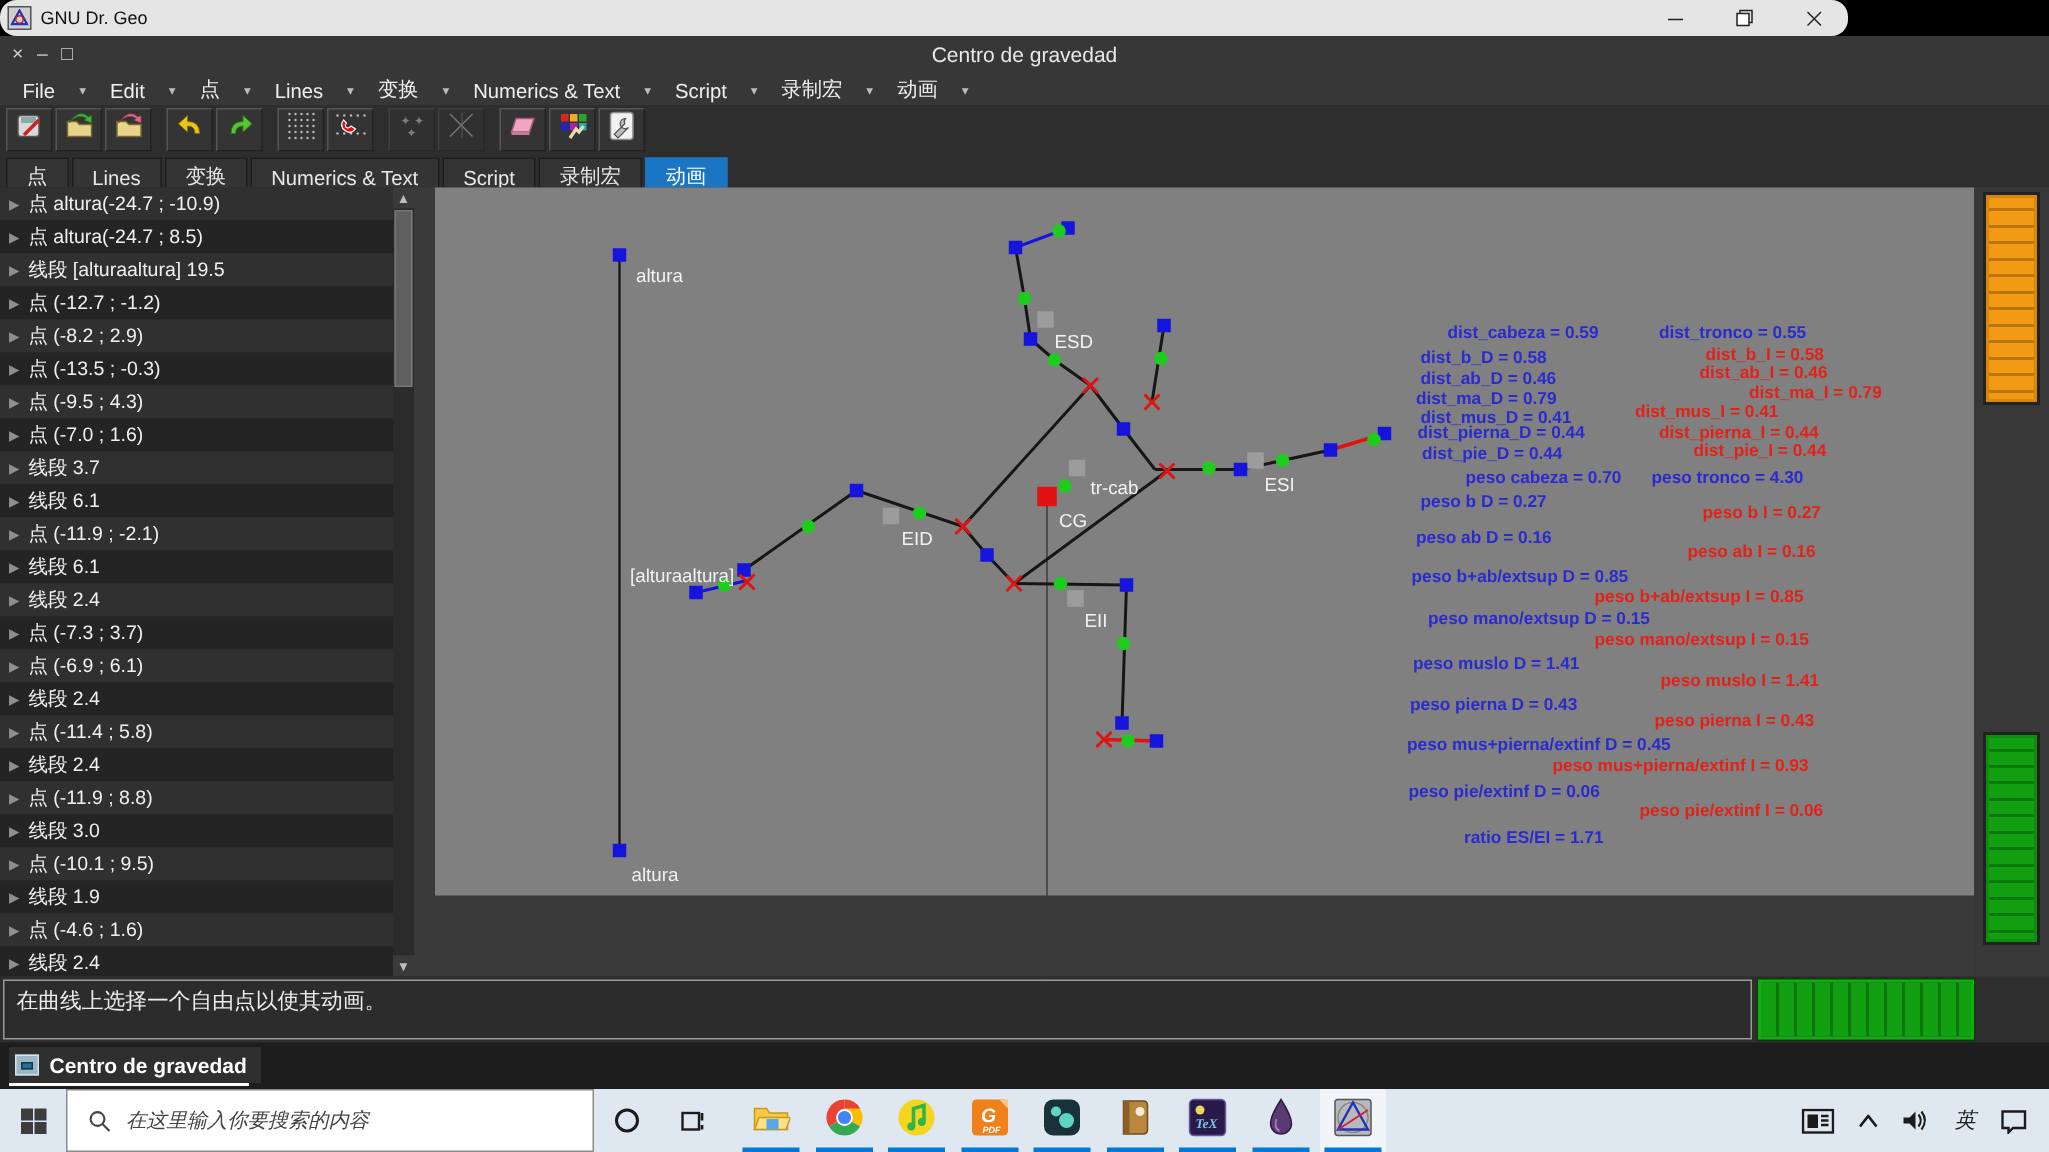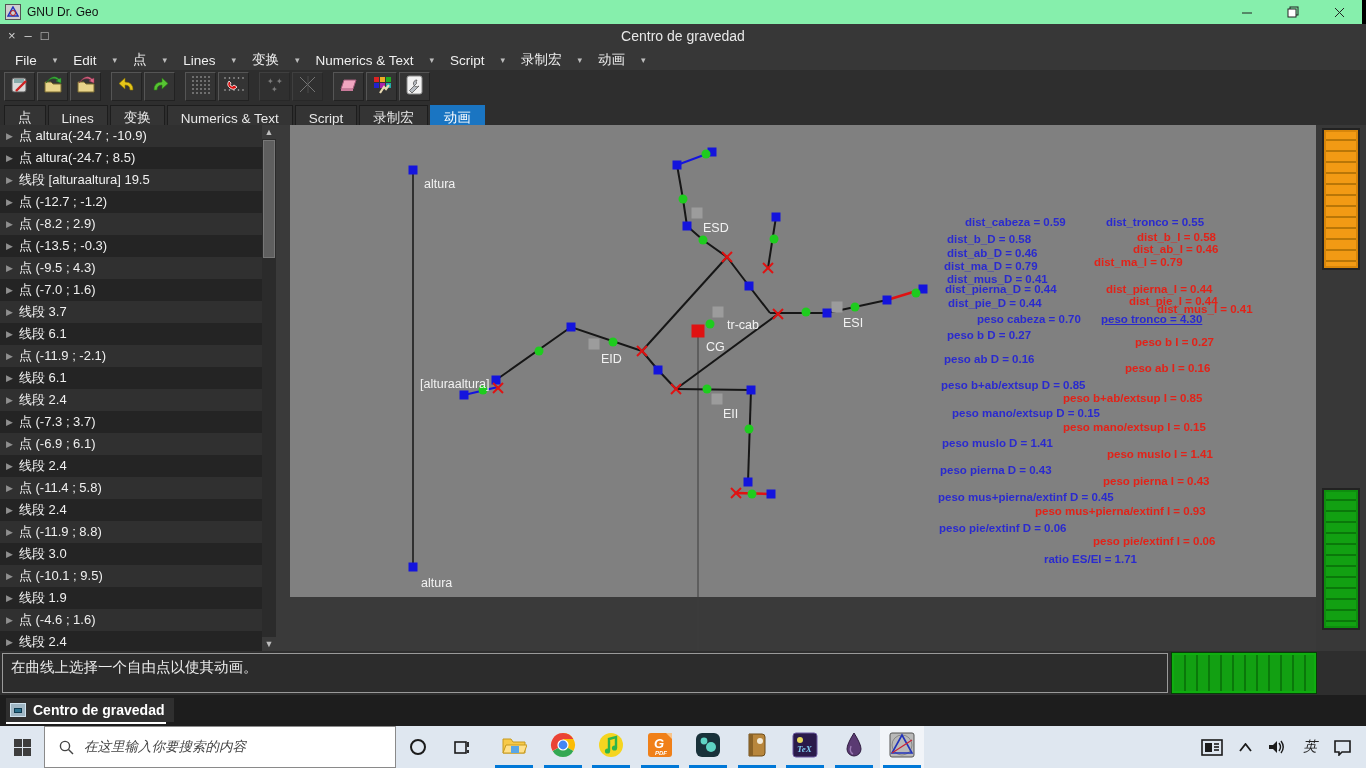--- a/index.html
+++ b/index.html
@@ -1,20 +1,20 @@
 <!DOCTYPE html>
 <html style="--accent: #1a75c2; --ann-blue: #2a2ace; --ann-red: #e22218; --run-underline: #0078d7; --canvas-bg: #808080; --blue-point: #1414dd; --green-point: #1ecc1e; --red-mark: #e01212; --gray-mark: #9c9c9c; --ink: #161616; --thin-line: #3c3c3c; --label: #f2f2f2;"><head>
 <meta charset="utf-8">
 <style>
   html,body{margin:0;padding:0;width:1366px;height:768px;overflow:hidden;
     font-family:"Liberation Sans","DejaVu Sans",sans-serif;background:#000;}
   *{box-sizing:border-box;}
   
-  #os-titlebar{position:absolute;left:0;top:0;width:1362px;height:24px;background:#86efac;
-    display:flex;align-items:center;color:#111;font-size:12px;}
+  #os-titlebar{position:absolute;left:0;top:0;width:1232px;height:24px;background:#e5e5e5;
+    display:flex;align-items:center;color:#111;font-size:12px;border-radius:11px;}
   #os-titlebar .app-ico{width:16px;height:16px;margin:0 6px 0 5px;background:#cfcfcf;border:1px solid #555;
     display:flex;align-items:center;justify-content:center;}
   #os-controls{position:absolute;right:0;top:0;height:24px;display:flex;}
   #os-controls .wbtn{width:46px;height:24px;display:flex;align-items:center;justify-content:center;
     color:#222;font-size:13px;}
   
   #app{position:absolute;left:0;top:24px;width:1366px;height:702px;background:#2e2e2e;color:#e6e6e6;}
   #inner-titlebar{position:absolute;left:0;top:0;width:1366px;height:26px;background:#373737;}
   #inner-controls{position:absolute;left:8px;top:4px;display:flex;gap:9px;color:#cfcfcf;font-size:13px;}
   #inner-title{position:absolute;left:0;top:4px;width:100%;text-align:center;font-size:14px;color:#e8e8e8;}
@@ -470,46 +470,46 @@
           <text x="131" y="462" fill="#f2f2f2" font-size="12.5" font-family="Liberation Sans, DejaVu Sans, sans-serif">altura</text>
         </svg>
       <div id="annotations">
           <div class="ann b" style="left: 675px; top: 91px;">dist_cabeza = 0.59</div>
           <div class="ann b" style="left: 816px; top: 91px;">dist_tronco = 0.55</div>
           <div class="ann b" style="left: 657px; top: 108px;">dist_b_D = 0.58</div>
           <div class="ann r" style="left: 847px; top: 106px;">dist_b_I = 0.58</div>
           <div class="ann b" style="left: 657px; top: 122px;">dist_ab_D = 0.46</div>
           <div class="ann r" style="left: 843px; top: 118px;">dist_ab_I = 0.46</div>
           <div class="ann b" style="left: 654px; top: 135px;">dist_ma_D = 0.79</div>
-          <div class="ann r" style="left: 804px; top: 131px;">dist_ma_I = 0.79</div>
+          <div class="ann r" style="left: 876px; top: 131px;">dist_ma_I = 0.79</div>
           <div class="ann b" style="left: 657px; top: 148px;">dist_mus_D = 0.41</div>
-          <div class="ann r" style="left: 867px; top: 144px; margin-top: 34px;">dist_mus_I = 0.41</div>
+          <div class="ann r" style="left: 800px; top: 144px;">dist_mus_I = 0.41</div>
           <div class="ann b" style="left: 655px; top: 158px;">dist_pierna_D = 0.44</div>
           <div class="ann r" style="left: 816px; top: 158px;">dist_pierna_I = 0.44</div>
           <div class="ann b" style="left: 658px; top: 172px;">dist_pie_D = 0.44</div>
           <div class="ann r" style="left: 839px; top: 170px;">dist_pie_I = 0.44</div>
           <div class="ann b" style="left: 687px; top: 188px;">peso cabeza = 0.70</div>
-          <div class="ann b" style="left: 811px; top: 188px; text-decoration: underline;">peso tronco = 4.30</div>
+          <div class="ann b" style="left: 811px; top: 188px;">peso tronco = 4.30</div>
           <div class="ann b" style="left: 657px; top: 204px;">peso b D = 0.27</div>
           <div class="ann r" style="left: 845px; top: 211px;">peso b I = 0.27</div>
           <div class="ann b" style="left: 654px; top: 228px;">peso ab D = 0.16</div>
           <div class="ann r" style="left: 835px; top: 237px;">peso ab I = 0.16</div>
           <div class="ann b" style="left: 651px; top: 254px;">peso b+ab/extsup D = 0.85</div>
           <div class="ann r" style="left: 773px; top: 267px; text-align: center;">peso b+ab/extsup I = 0.85</div>
           <div class="ann b" style="left: 662px; top: 282px;">peso mano/extsup D = 0.15</div>
           <div class="ann r" style="left: 773px; top: 296px;">peso mano/extsup I = 0.15</div>
           <div class="ann b" style="left: 652px; top: 312px;">peso muslo D = 1.41</div>
           <div class="ann r" style="left: 817px; top: 323px;">peso muslo I = 1.41</div>
           <div class="ann b" style="left: 650px; top: 339px;">peso pierna D = 0.43</div>
           <div class="ann r" style="left: 813px; top: 350px;">peso pierna I = 0.43</div>
           <div class="ann b" style="left: 648px; top: 366px;">peso mus+pierna/extinf D = 0.45</div>
           <div class="ann r" style="left: 745px; top: 380px;">peso mus+pierna/extinf I = 0.93</div>
           <div class="ann b" style="left: 649px; top: 397px;">peso pie/extinf D = 0.06</div>
           <div class="ann r" style="left: 803px; top: 410px;">peso pie/extinf I = 0.06</div>
-          <div class="ann b" style="left: 754px; top: 428px;">ratio ES/EI = 1.71</div>
+          <div class="ann b" style="left: 686px; top: 428px;">ratio ES/EI = 1.71</div>
         </div>
     </div>
     <div id="rightband">
       <div class="vbar" id="vbar-orange"></div>
       <div class="vbar" id="vbar-green"></div>
     </div>
   </div>
 
   <div id="statusrow">
     <div id="statusbox">在曲线上选择一个自由点以使其动画。</div>

